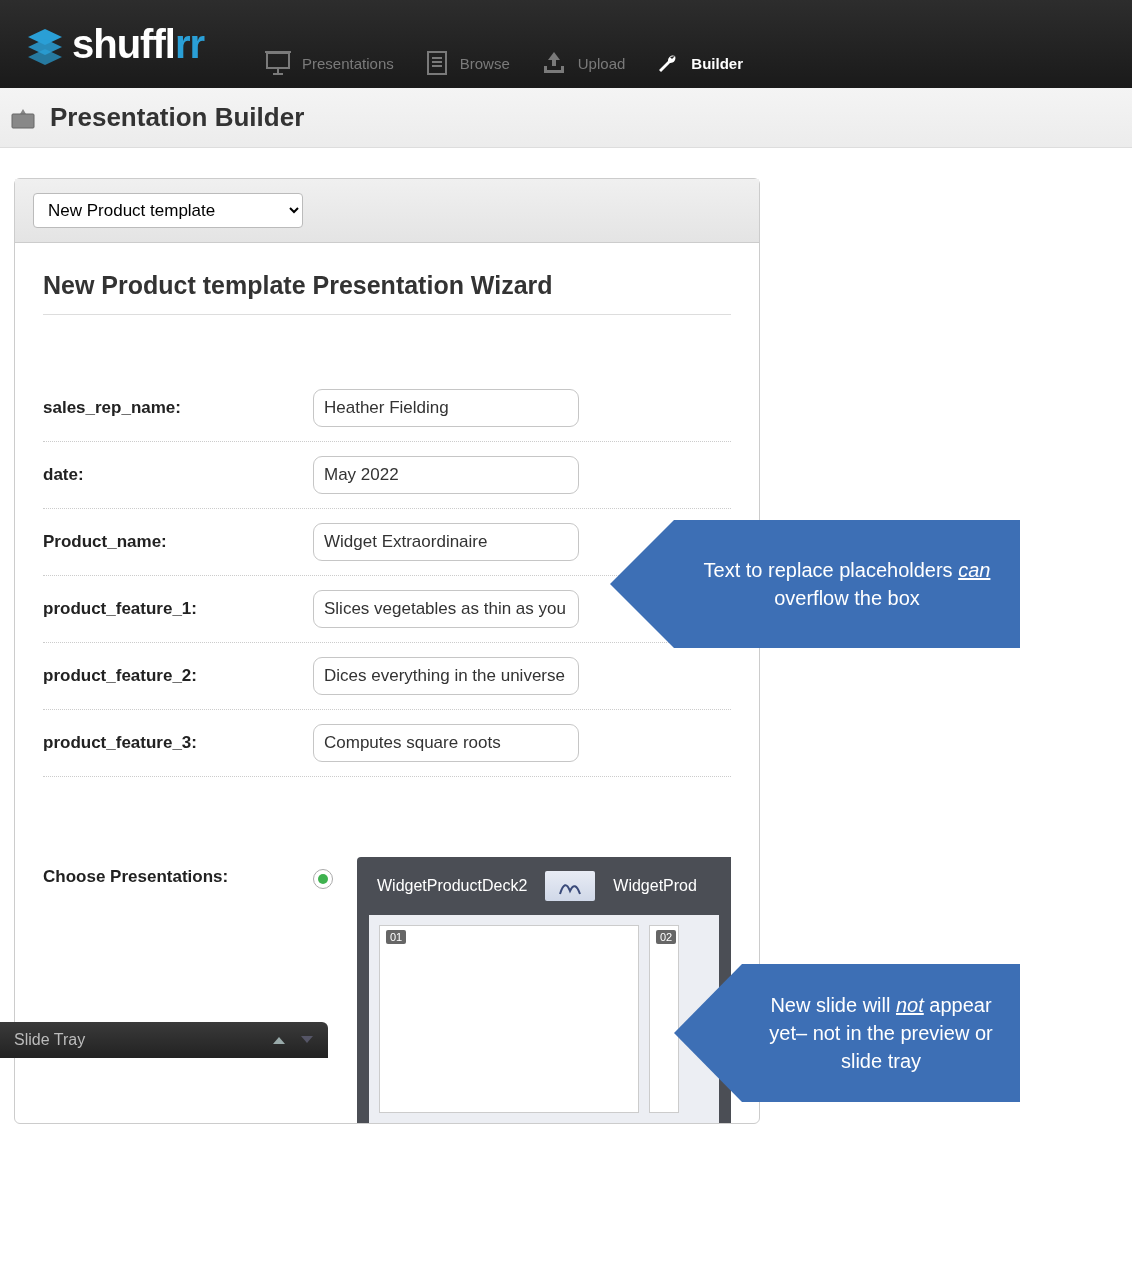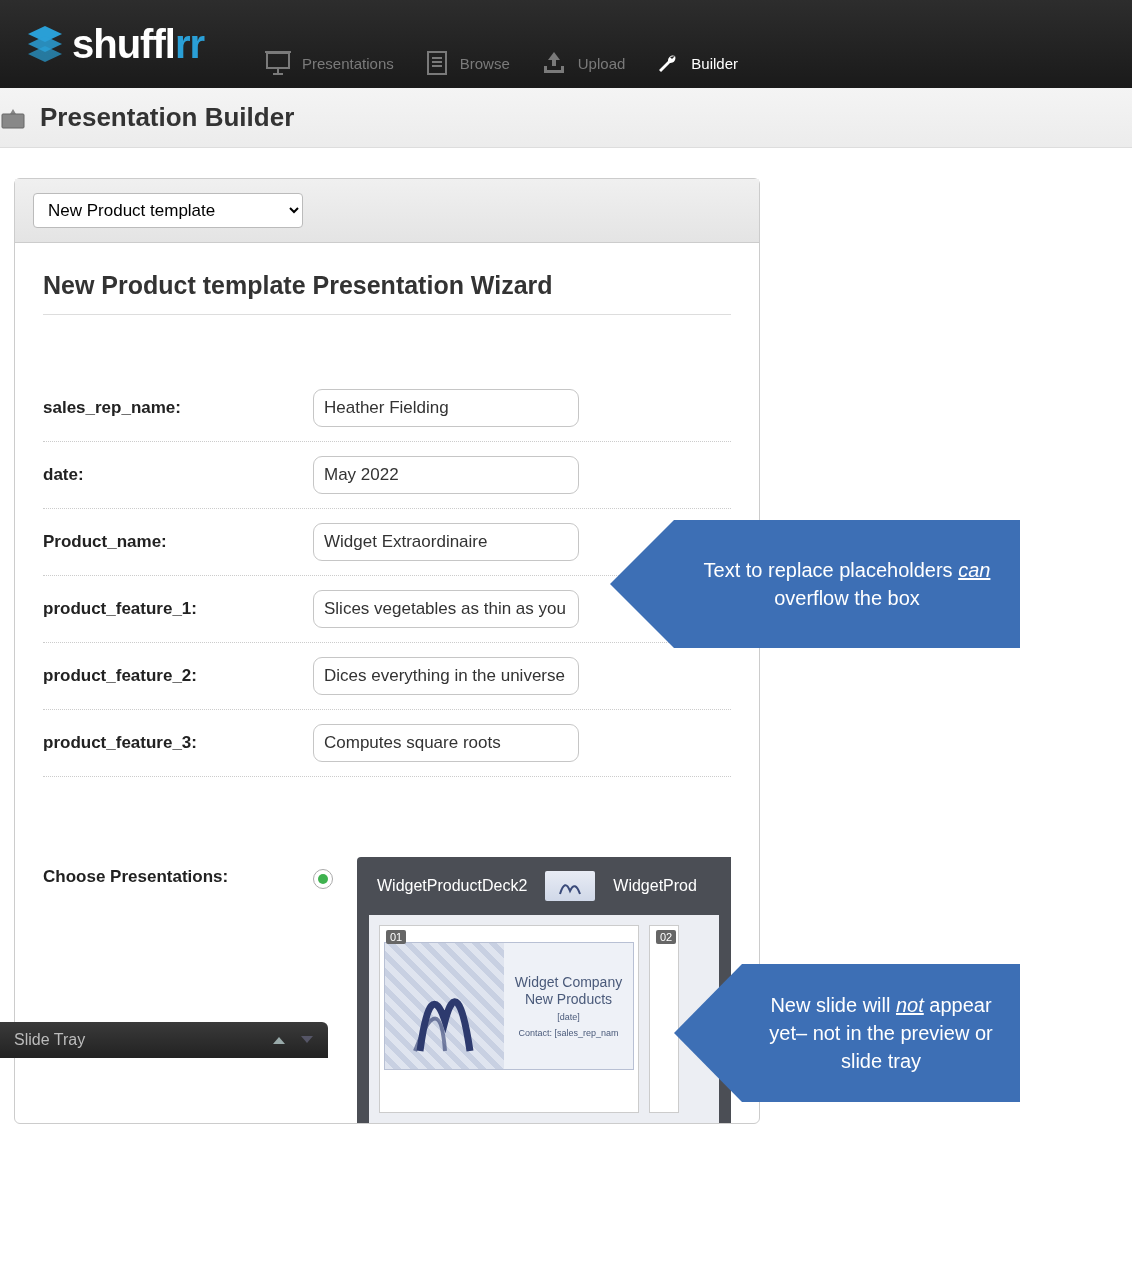--- a/index.html
+++ b/index.html
@@ -16,21 +16,21 @@
   .topbar {
     height: 88px;
     background: linear-gradient(#2d2d2d, #1a1a1a);
     display: flex;
     align-items: center;
     padding-left: 24px;
     position: relative;
   }
   .logo {
     display: flex;
-    align-items: flex-start;
+    align-items: flex-end;
     gap: 6px;
   }
   .logo-icon svg { display:block; }
   .logo-text {
     color: #fff;
     font-size: 40px;
     font-weight: 700;
     letter-spacing: -1px;
   }
   .logo-text .blue { color: #2a9fd6; }
@@ -45,30 +45,31 @@
   }
   .nav-item {
     text-align: center;
     color: #7a7a7a;
     font-size: 15px;
     cursor: pointer;
     display: flex;
     align-items: center;
     gap: 10px;
   }
-  .nav-item.active { color: #fff; font-weight: 400; justify-content: space-between; }
+  .nav-item.active { color: #fff; font-weight: 700; justify-content: space-between; }
   .nav-item svg { display:block; }
 
   
   .page-header {
     height: 60px;
     background: linear-gradient(#f4f4f4, #ececec);
     border-bottom: 1px solid #ddd;
     display: flex;
     align-items: center;
+    padding-left: 10px;
     gap: 14px;
   }
   .page-header-icon svg { display:block; }
   .page-header-title {
     font-size: 26px;
     font-weight: 700;
     color: #333;
   }
 
   
@@ -392,34 +393,20 @@
           <span class="deck-thumb-mini">
             <svg width="30" height="20" viewBox="0 0 30 20">
                 <path d="M5 18 Q10 2 15 15 Q20 4 25 18" stroke="#3a4a7a" stroke-width="2" fill="none"></path>
               </svg>
           </span>
           <span>WidgetProd</span>
         </div>
         <div class="deck-slides">
           <div class="slide-card">
             <span class="slide-num">01</span>
-            <div class="slide-content">
-              <div class="slide-left">
-                <svg width="90" height="100" viewBox="0 0 90 100">
-                  <path d="M20 95 Q30 20 45 65 Q58 15 70 95" stroke="#2d3a6e" stroke-width="7" fill="none"></path>
-                  <path d="M15 95 Q40 30 45 95" stroke="#2d3a6e" stroke-width="4" fill="none" opacity="0.6"></path>
-                </svg>
-              </div>
-              <div class="slide-right">
-                <div class="title">Widget Company</div>
-                <div class="title">New Products</div>
-                <div class="sub">[date]</div>
-                <div class="contact">Contact: [sales_rep_nam</div>
-              </div>
-            </div>
           </div>
           <div class="slide-card" style="width:30px;overflow:hidden;">
             <span class="slide-num">02</span>
           </div>
         </div>
       </div>
     </div>
 
   </div>
 </div>

